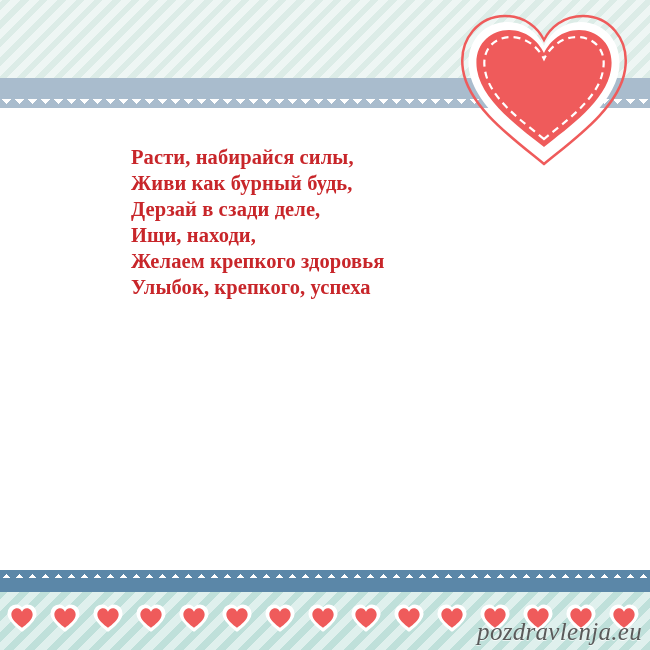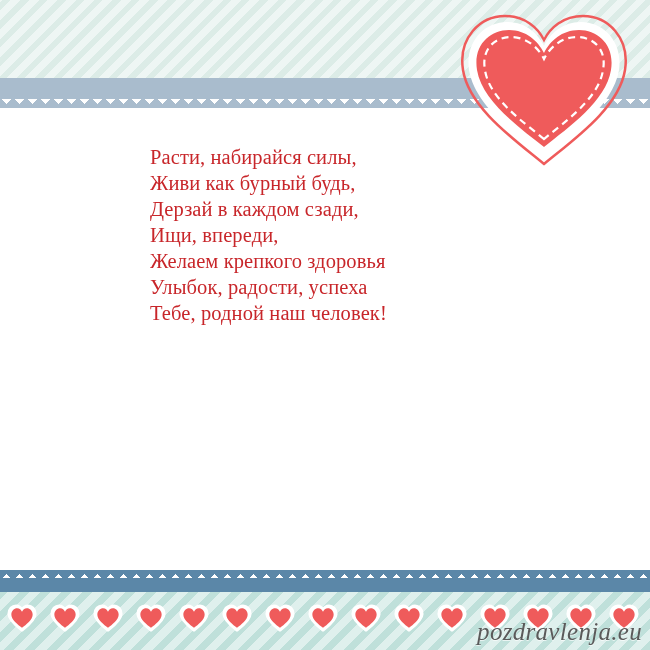--- a/index.html
+++ b/index.html
@@ -75,23 +75,24 @@
   }
   .big-heart svg {
     display: block;
     width: 178px;
     height: 160px;
   }
 
   
   .poem {
     position: absolute;
-    left: 150px;
+    left: 131px;
     top: 144px;
     width: 420px;
+    font-weight: bold;
   }
   .poem-line {
     color: #c8262a;
     font-family: "Liberation Serif", serif;
     font-size: 20.5px;
     line-height: 26px;
     white-space: pre;
     letter-spacing: 0.1px;
   }
 
@@ -189,25 +190,24 @@
 
       <path d="M89 139 C 64 119, 27 93, 22 62 C 18 37, 35 22, 54 22 C 71 22, 83 33, 89 45 C 95 33, 107 22, 124 22 C 143 22, 160 37, 156 62 C 151 93, 114 119, 89 139 Z" fill="#ef5b5b"></path>
 
       <path d="M89 131 C 67 113, 34 90, 30 62 C 26 41, 40 29, 56 29 C 71 29, 83 39, 89 51 C 95 39, 107 29, 122 29 C 138 29, 152 41, 148 62 C 144 90, 111 113, 89 131 Z" fill="none" stroke="#ffffff" stroke-width="2.2" stroke-dasharray="7 5"></path>
     </svg>
   </div>
 
   <div class="poem">
     <div class="poem-line">Расти, набирайся силы,</div>
     <div class="poem-line">Живи как бурный будь,</div>
-    <div class="poem-line">Дерзай в каждом сзади,</div>
-    <div class="poem-line">Ищи, впереди,</div>
+    <div class="poem-line">Дерзай в сзади деле,</div>
+    <div class="poem-line">Ищи, находи,</div>
     <div class="poem-line">Желаем крепкого здоровья</div>
-    <div class="poem-line">Улыбок, радости, успеха</div>
-    <div class="poem-line">Тебе, родной наш человек!</div>
+    <div class="poem-line">Улыбок, крепкого, успеха</div>
   </div>
 
   <div class="bottom-zigzag"></div>
   <div class="bottom-band"></div>
   <div class="bottom-stripes"></div>
   <div class="heart-row">
       <div class="mini-heart" style="left: 7px;">
         <svg viewBox="0 0 30 28">
           <path d="M15 26 C 10 22, 2 16, 2 10 C 2 5, 5.5 2, 9 2 C 12 2, 14 4, 15 6.5 C 16 4, 18 2, 21 2 C 24.5 2, 28 5, 28 10 C 28 16, 20 22, 15 26 Z" fill="#ffffff" stroke="#ffffff" stroke-width="3.2" stroke-linejoin="round"></path>
           <path d="M15 26 C 10 22, 2 16, 2 10 C 2 5, 5.5 2, 9 2 C 12 2, 14 4, 15 6.5 C 16 4, 18 2, 21 2 C 24.5 2, 28 5, 28 10 C 28 16, 20 22, 15 26 Z" fill="#ef5b5b" transform="translate(15,14) scale(0.82) translate(-15,-14)"></path>

